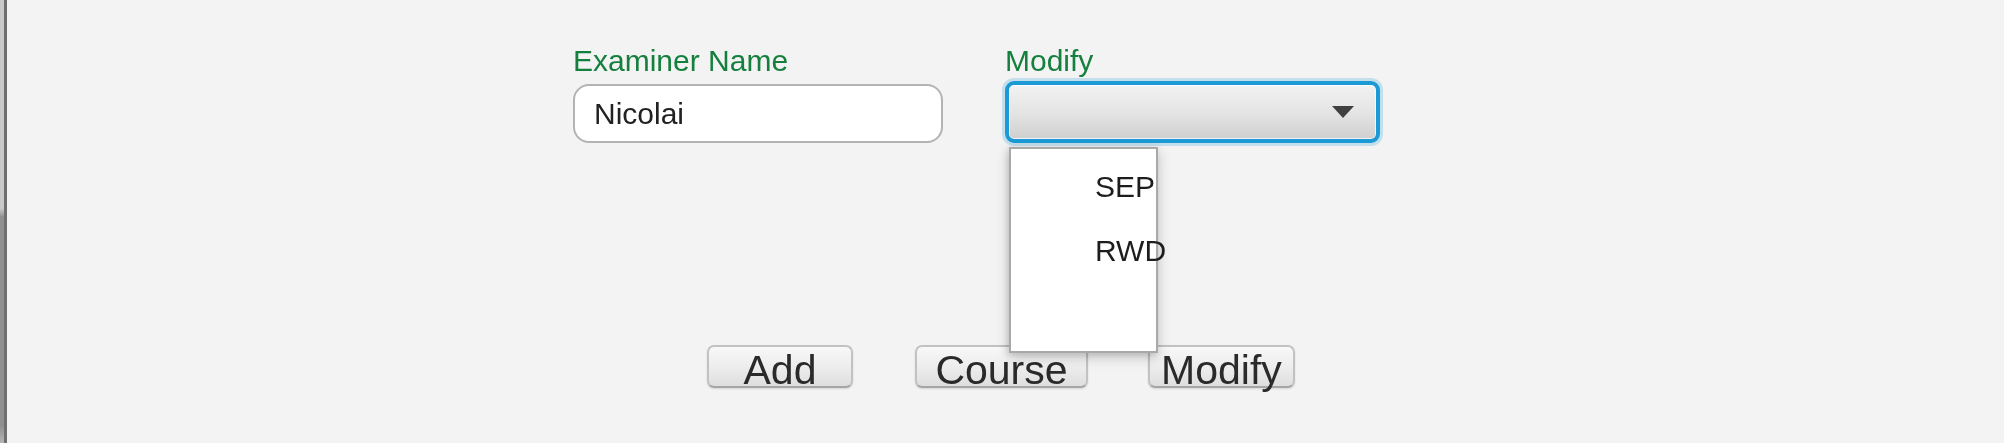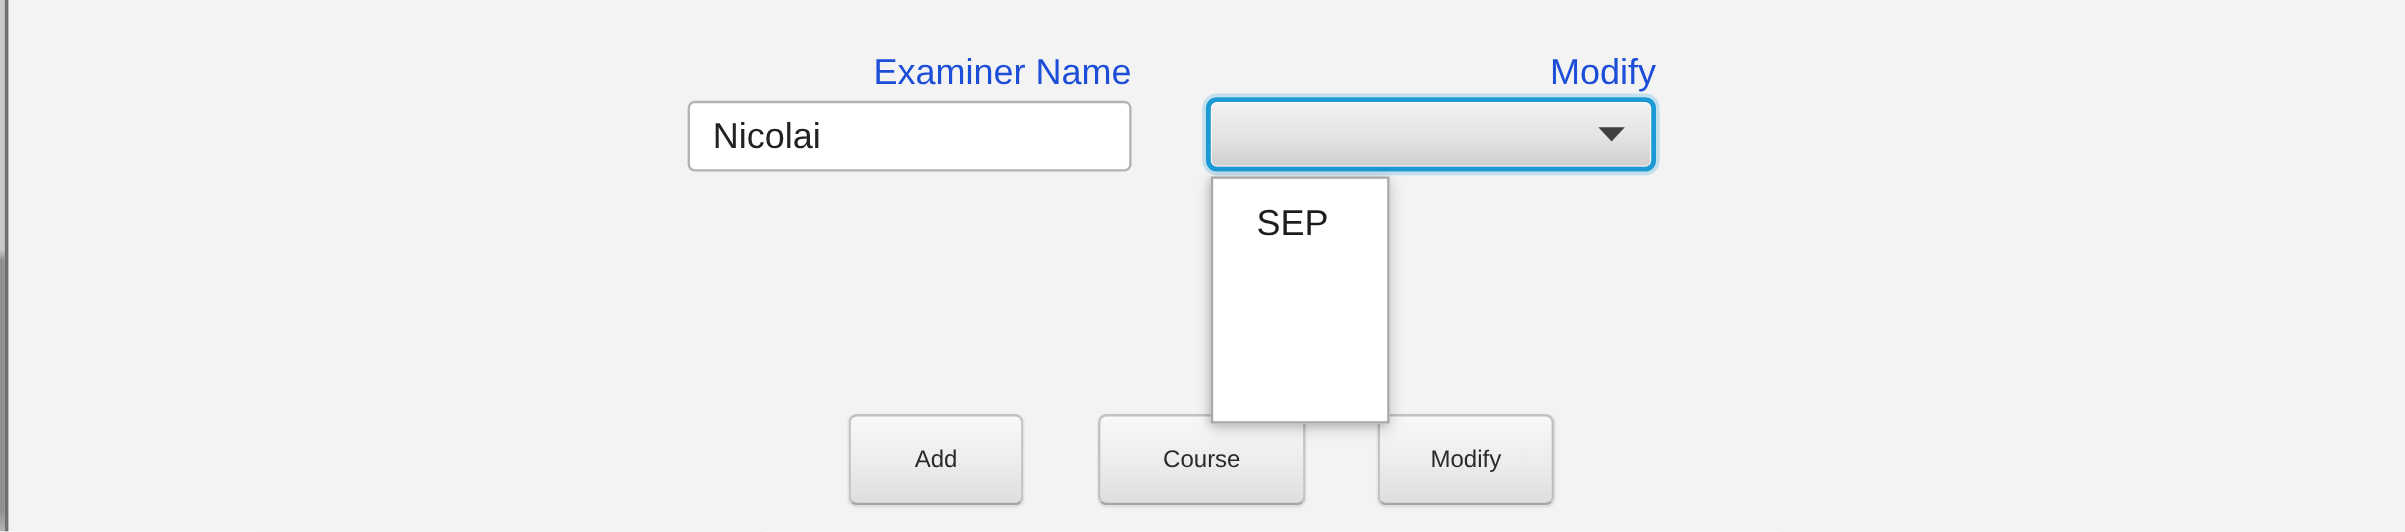--- a/index.html
+++ b/index.html
@@ -18,33 +18,33 @@
     position: absolute; left: 0; top: 0; width: 4px; height: 443px;
     background: linear-gradient(to bottom, #c9c9c9 0%, #c9c9c9 47%, #8f8f8f 49%, #8f8f8f 96%, #b5b5b5 100%);
   }
   .edge-line {
     position: absolute; left: 4px; top: 0; width: 3px; height: 443px;
     background: #6f6f6f;
   }
   .field-label {
     position: absolute;
     top: 44px; height: 34px;
-    font-size: 30px; color: #1d4ed8;
-    text-align: right; line-height: 34px;
+    font-size: 30px; color: #15803d;
+    text-align: left; line-height: 34px;
     white-space: nowrap;
   }
   .label-examiner { left: 573px; width: 370px; }
   .label-course  { left: 1005px; width: 375px; }
 
   .text-field {
     position: absolute;
     left: 573px; top: 84px; width: 370px; height: 59px;
     background: #ffffff;
     border: 2px solid #b3b3b3;
-    border-radius: 6px;
+    border-radius: 16px;
     font-family: "Liberation Sans", sans-serif;
     font-size: 30px; color: #222222;
     padding: 0 0 0 19px;
     outline: none;
   }
 
   .combo-box {
     position: absolute;
     left: 1005px; top: 81px; width: 375px; height: 62px;
     border: 4px solid #1b9ad6;
@@ -75,32 +75,33 @@
     box-shadow: 0 4px 12px rgba(0,0,0,0.20), -2px 2px 6px rgba(0,0,0,0.10);
     padding-top: 6px;
     z-index: 5;
   }
   .combo-item {
     height: 64px; line-height: 64px;
     padding-left: 36px;
     font-size: 30px; color: #1d1d1d;
     white-space: nowrap;
     cursor: default;
+    margin-left: 48px;
   }
 
   .push-button {
     position: absolute;
-    top: 345px; height: 76px;
+    top: 345px; height: 43px;
     background: linear-gradient(to bottom, #f8f8f8 0%, #ececec 55%, #dedede 100%);
     border: 2px solid #c2c2c2;
     border-bottom-color: #a6a6a6;
     border-radius: 7px;
     box-shadow: 0 1px 2px rgba(0,0,0,0.12);
     font-family: "Liberation Sans", sans-serif;
-    font-size: 20px; color: #2a2a2a;
+    font-size: 41px; color: #2a2a2a;
     text-align: center;
     cursor: default;
     z-index: 1;
   }
   .btn-add    { left: 707px;  width: 146px; }
   .btn-modify { left: 915px;  width: 173px; }
   .btn-remove { left: 1148px; width: 147px; }
 </style>
 </head>
 <body>
@@ -116,20 +117,21 @@
 
   <input class="text-field" type="text" value="Nicolai" style="">
 
   <div class="combo-box">
     <div class="combo-value"></div>
     <div class="combo-arrow"></div>
   </div>
 
   <div class="combo-popup">
     <div class="combo-item">SEP</div>
+    <div class="combo-item">RWD</div>
   </div>
 
   <button class="push-button btn-add">Add</button>
 
   <button class="push-button btn-modify">Course</button>
 
   <button class="push-button btn-remove">Modify</button>
 
 </div>
 

